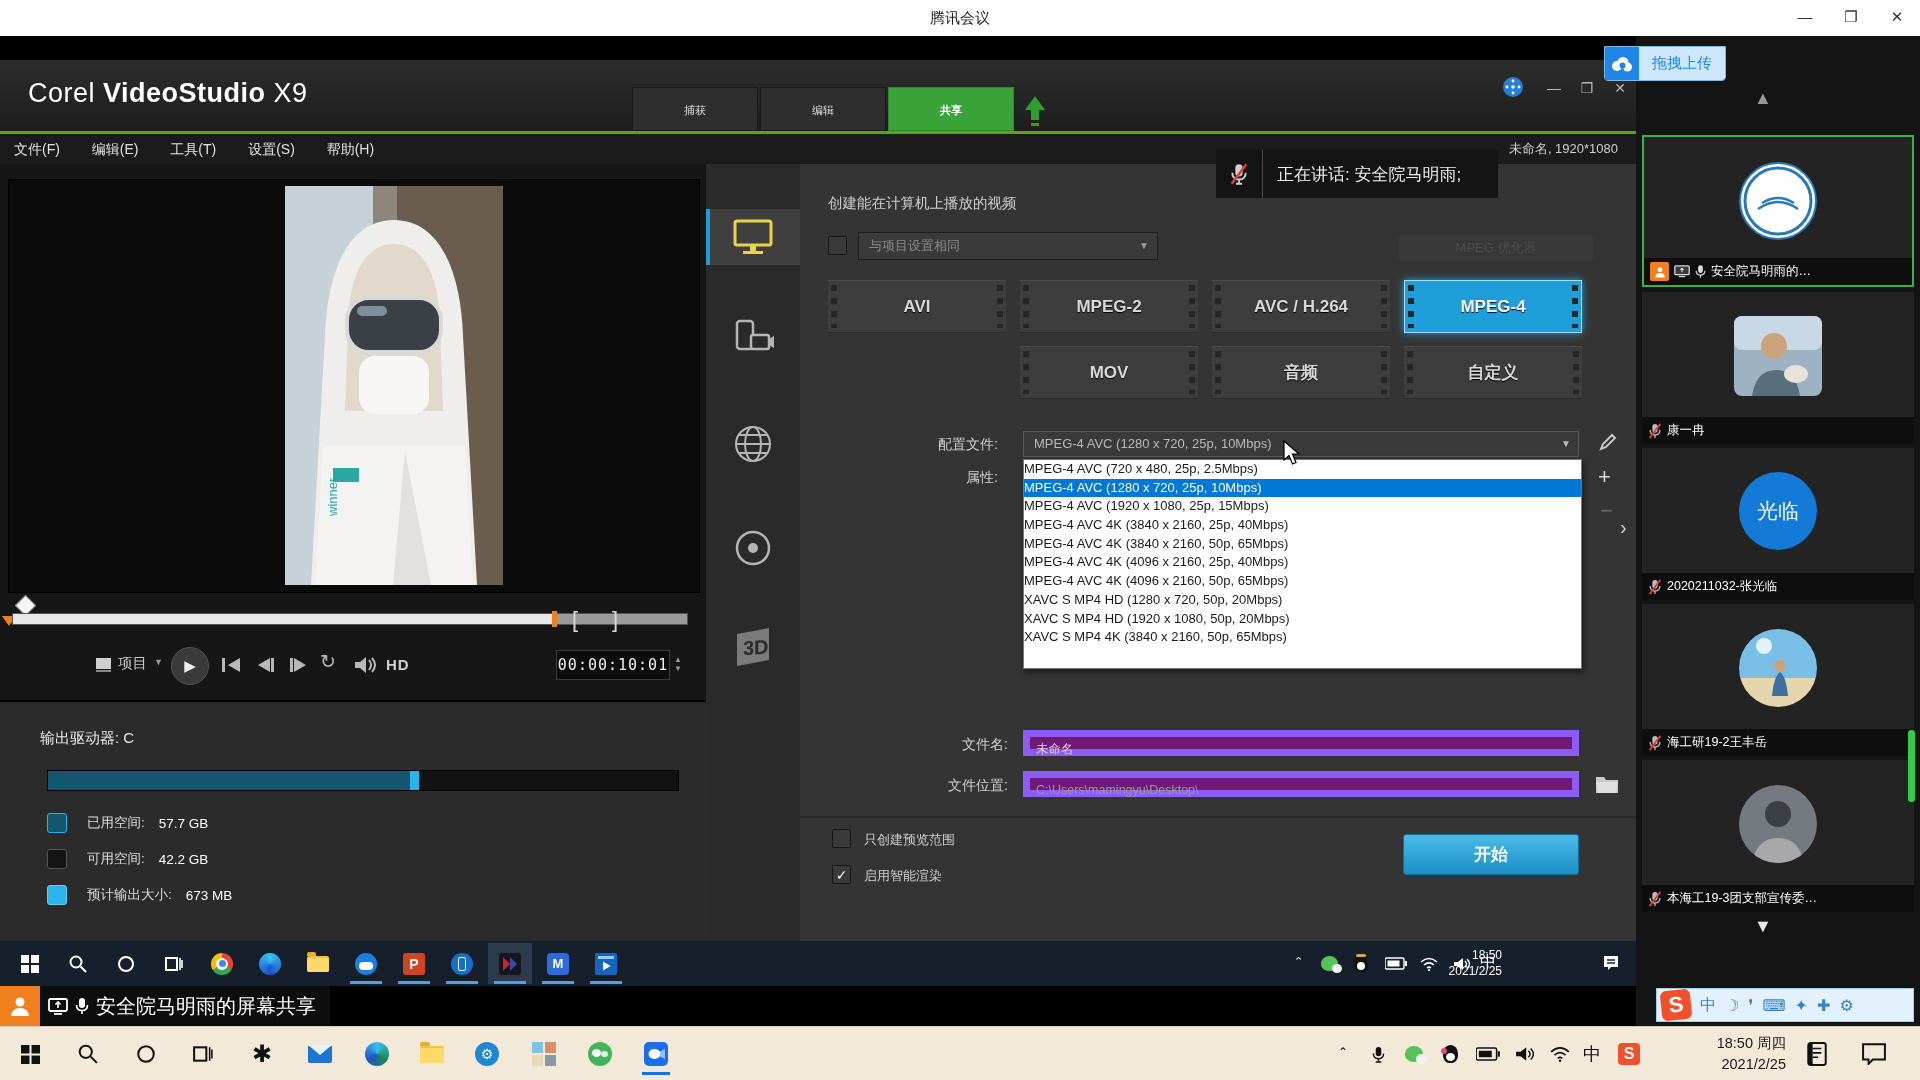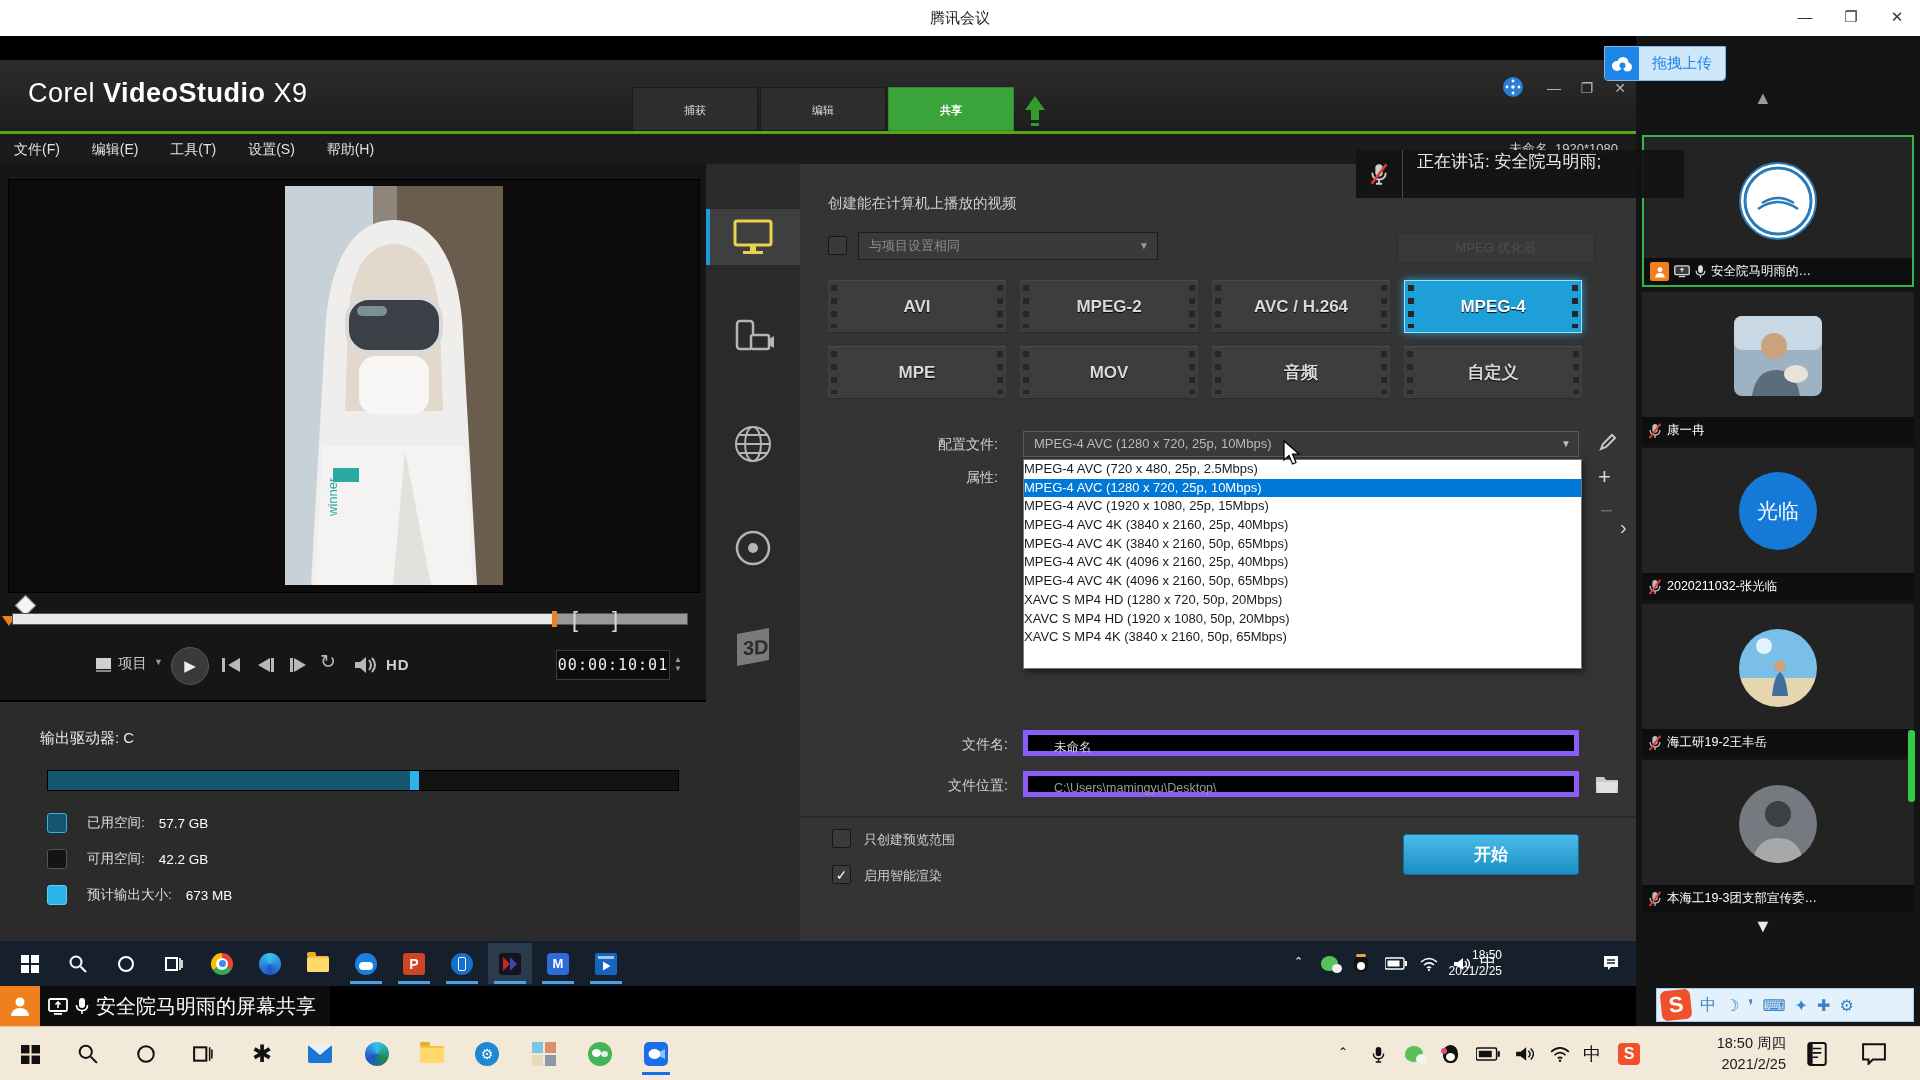--- a/index.html
+++ b/index.html
@@ -70,21 +70,21 @@
   .fmt .perf{position:absolute;top:4px;bottom:4px;width:6px;
        background:repeating-linear-gradient(#262626 0 6px,transparent 6px 13px);}
   .fmt .pl{left:3px;} .fmt .pr{right:3px;}
   .fmt.sel{background:#1f9fd9;color:#fff;border:1px solid #a6dcf5;box-shadow:0 0 8px #2c9fd4;}
   .lbl{font-size:14px;color:#cfcfcf;text-align:right;}
   .combo{background:#3a3a3a;border:1px solid #5a5a5a;color:#b9b9b9;font-size:13px;line-height:24px;
          padding:0 10px;box-sizing:border-box;}
   .list{background:#fff;border:1px solid #777;box-shadow:2px 3px 6px rgba(0,0,0,.5);}
   .li{height:18.7px;line-height:18.7px;font-size:13px;color:#1a1a1a;white-space:nowrap;}
   .li.sel{background:#0078d7;color:#fff;}
-  .field{background:#000000;border:5px solid #8b5cf6;color:#ddd;font-size:12.5px;line-height:24px;padding:0 26px;box-sizing:border-box;}
+  .field{background:#701a75;border:7px solid #8b5cf6;color:#ddd;font-size:12.5px;line-height:24px;padding:0 6px;box-sizing:border-box;}
   .start{left:603px;top:670px;width:174px;height:39px;background:linear-gradient(#49bce9,#1b8ec4);
          border:1px solid #0f6f9e;border-radius:3px;color:#fff;font-weight:bold;font-size:17px;
          text-align:center;line-height:39px;}
   
   .tb1{left:0;top:905px;width:1636px;height:45px;background:#16202c;}
   .ai{top:2px;width:44px;height:41px;display:flex;align-items:center;justify-content:center;}
   .ai.active{background:#2b3b4c;}
   .ul{position:absolute;left:6px;bottom:0;width:32px;height:3px;background:#4aa3e8;}
   .clock{color:#fff;font-size:12px;text-align:right;line-height:16px;}
   
@@ -98,21 +98,21 @@
   
   .sidebar{left:1636px;top:36px;width:284px;height:990px;background:#141414;}
   .tile{left:6px;width:272px;height:152px;background:#232323;overflow:hidden;}
   .tile.speaking{border:2px solid #37b24d;box-sizing:border-box;}
   .namebar{position:absolute;left:0;bottom:0;width:100%;height:27px;background:rgba(0,0,0,.6);
            display:flex;align-items:center;padding:0 6px;gap:5px;box-sizing:border-box;}
   .pname{color:#fff;font-size:12.5px;white-space:nowrap;overflow:hidden;}
   .av{position:absolute;left:50%;top:24px;transform:translateX(-50%);}
   .scrollgreen{left:272px;top:694px;width:7px;height:72px;background:#35c948;border-radius:3px;}
   
-  .toast{left:1356px;top:150px;width:328px;height:48px;background:rgba(18,18,18,.93);display:flex;align-items:flex-start;z-index:50;}
+  .toast{left:1216px;top:150px;width:282px;height:48px;background:rgba(18,18,18,.93);display:flex;align-items:center;z-index:50;}
   .toast .cell{width:46px;height:100%;display:flex;align-items:center;justify-content:center;border-right:1px solid #4a4a4a;}
   .toast .txt{color:#ececec;font-size:17px;padding-left:14px;}
   .dragup{left:1604px;top:46px;height:33px;display:flex;z-index:60;border:1px solid #7db8e8;border-radius:0 0 4px 4px;overflow:hidden;}
   .dragup .ic{width:34px;background:#1f86e8;display:flex;align-items:center;justify-content:center;}
   .dragup .lb{background:#cfe7fb;color:#1f86e8;font-size:15px;display:flex;align-items:center;padding:8px 13px;}
   .sogou{left:1656px;top:988px;width:258px;height:34px;background:#e3f1fd;border:1px solid #a5cdf0;z-index:60;
          display:flex;align-items:center;gap:9px;padding-left:4px;box-sizing:border-box;}
   .sogou .g{color:#3b82c4;font-size:16px;}
   .slogo{width:30px;height:30px;background:#f0502a;color:#fff;border-radius:6px;font-weight:bold;font-size:22px;
          text-align:center;line-height:30px;transform:rotate(-6deg);}
@@ -306,25 +306,20 @@
         <div class="a fmt" style="left:412px;top:116px;">
             <span class="perf pl"></span>
             <span>AVC / H.264</span>
             <span class="perf pr"></span>
           </div>
         <div class="a fmt sel" style="left:604px;top:116px;">
             <span class="perf pl"></span>
             <span>MPEG-4</span>
             <span class="perf pr"></span>
           </div>
-        <div class="a fmt" style="left:28px;top:182px;">
-            <span class="perf pl"></span>
-            <span>MPE</span>
-            <span class="perf pr"></span>
-          </div>
         <div class="a fmt" style="left:220px;top:182px;">
             <span class="perf pl"></span>
             <span>MOV</span>
             <span class="perf pr"></span>
           </div>
         <div class="a fmt" style="left:604px;top:182px;">
             <span class="perf pl"></span>
             <span>自定义</span>
             <span class="perf pr"></span>
           </div>

